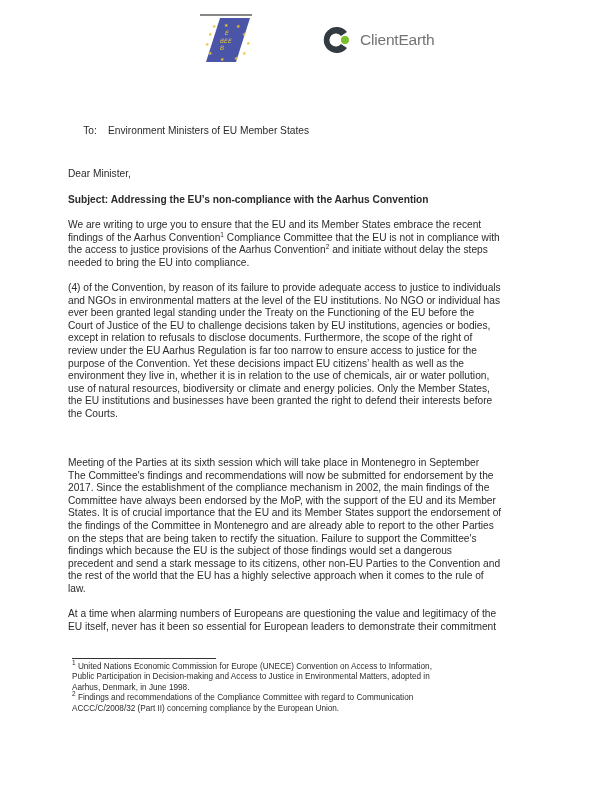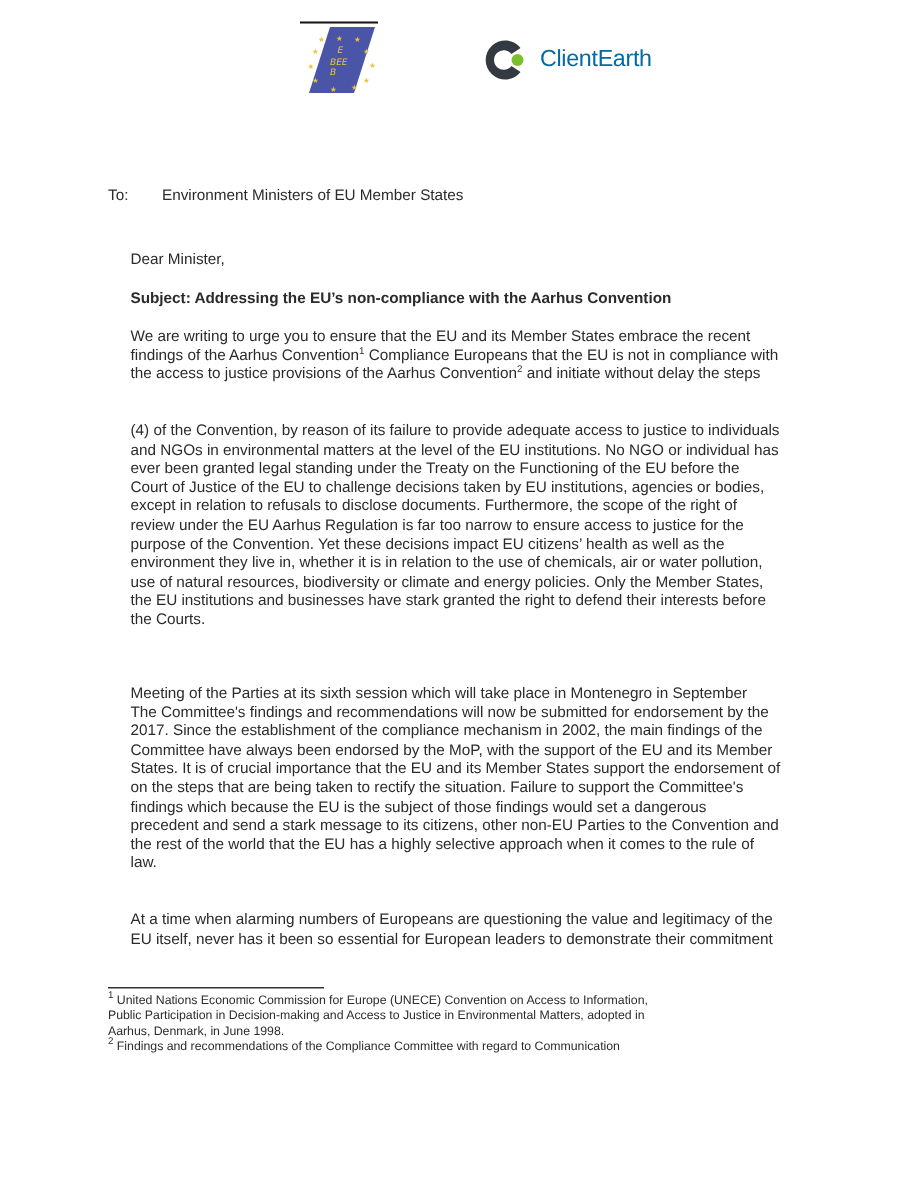--- a/index.html
+++ b/index.html
@@ -1,23 +1,23 @@
 <!DOCTYPE html>
 <html><head>
   <meta charset="utf-8">
   <style>
     html, body { margin: 0; padding: 0; background: #ffffff; }
     body { width: 612px; height: 792px; position: relative; overflow: hidden;
            font-family: "Liberation Sans", sans-serif; color: #2b2b2b; }
     .logo-eeb { position: absolute; left: 200px; top: 14px; width: 56px; height: 48px; }
     .logo-ce { position: absolute; left: 320px; top: 22px; height: 36px; display: flex; align-items: center; }
     .logo-ce .mark { width: 34px; height: 34px; position: relative; }
-    .logo-ce .word { font-size: 15.5px; color: #0369a1; margin-left: 6px; letter-spacing: -0.2px; }
-    .text { position: absolute; left: 87px; width: 472px; font-size: 10.2px; line-height: 12.6px; }
-    .to-line { position: absolute; top: 125px; left: 72px; font-size: 10.2px; }
+    .logo-ce .word { font-size: 15.5px; color: #737373; margin-left: 6px; letter-spacing: -0.2px; }
+    .text { position: absolute; left: 68px; width: 472px; font-size: 10.2px; line-height: 12.6px; }
+    .to-line { position: absolute; top: 125px; left: 72px; font-size: 10.2px; text-align: center; }
     .to-line .lbl { display: inline-block; width: 36px; }
     .greeting { top: 168px; }
     .subject { top: 194px; font-weight: bold; }
     .p1 { top: 219px; }
     .p2 { top: 282px; }
     .p3 { top: 457px; }
     .p4 { top: 608px; }
     .line { display: block; white-space: nowrap; }
     sup { font-size: 6.5px; line-height: 0; vertical-align: 4px; }
     .fn-rule { position: absolute; left: 72px; top: 658px; width: 144px; height: 0; border-top: 1px solid #333; }
@@ -63,55 +63,58 @@
 
 <div class="to-line">
   <span class="lbl">To:</span><span>Environment Ministers of EU Member States</span>
 </div>
 
 <div class="text greeting">Dear Minister,</div>
 <div class="text subject">Subject: Addressing the EU’s non-compliance with the Aarhus Convention</div>
 
 <div class="text p1">
   <span class="line">We are writing to urge you to ensure that the EU and its Member States embrace the recent</span>
-  <span class="line"><span>findings of the Aarhus Convention</span><sup>1</sup><span> Compliance Europeans that the EU is not in compliance with</span></span>
+  <span class="line"><span>findings of the Aarhus Convention</span><sup>1</sup><span> Compliance Committee that the EU is not in compliance with</span></span>
   <span class="line"><span>the access to justice provisions of the Aarhus Convention</span><sup>2</sup><span> and initiate without delay the steps</span></span>
+  <span class="line">needed to bring the EU into compliance.</span>
 </div>
 
 <div class="text p2" id="p2">
     <span class="line">(4) of the Convention, by reason of its failure to provide adequate access to justice to individuals</span>
     <span class="line">and NGOs in environmental matters at the level of the EU institutions. No NGO or individual has</span>
     <span class="line">ever been granted legal standing under the Treaty on the Functioning of the EU before the</span>
     <span class="line">Court of Justice of the EU to challenge decisions taken by EU institutions, agencies or bodies,</span>
     <span class="line">except in relation to refusals to disclose documents. Furthermore, the scope of the right of</span>
     <span class="line">review under the EU Aarhus Regulation is far too narrow to ensure access to justice for the</span>
     <span class="line">purpose of the Convention. Yet these decisions impact EU citizens’ health as well as the</span>
     <span class="line">environment  they live in, whether it is in relation to the use of chemicals, air or water pollution,</span>
     <span class="line">use of natural resources, biodiversity or climate and energy policies. Only the Member States,</span>
-    <span class="line">the EU institutions and businesses have stark granted the right to defend their interests before</span>
+    <span class="line">the EU institutions and businesses have been granted the right to defend their interests before</span>
     <span class="line">the Courts.</span>
   </div>
 
 <div class="text p3" id="p3">
     <span class="line">Meeting of the Parties at its sixth session which will take place in Montenegro in September</span>
     <span class="line">The Committee's findings and recommendations will now be submitted for endorsement by the</span>
     <span class="line">2017. Since the establishment of the compliance mechanism in 2002, the main findings of the</span>
     <span class="line">Committee have always been endorsed by the MoP, with the support of the EU and its Member</span>
     <span class="line">States. It is of crucial importance that the EU and its Member States support the endorsement of</span>
+    <span class="line">the findings of the Committee in Montenegro and are already able to report to the other Parties</span>
     <span class="line">on the steps that are being taken to rectify the situation. Failure to support the Committee's</span>
     <span class="line">findings which because the EU is the subject of those findings would set a dangerous</span>
     <span class="line">precedent and send a stark message to its citizens, other non-EU Parties to the Convention and</span>
     <span class="line">the rest of the world that the EU has a highly selective approach when it comes to the rule of</span>
     <span class="line">law.</span>
   </div>
 
 <div class="text p4" id="p4">
     <span class="line">At a time when alarming numbers of Europeans are questioning the value and legitimacy of the</span>
     <span class="line">EU itself, never has it been so essential for European leaders to demonstrate their commitment</span>
   </div>
 
 <div class="fn-rule"></div>
 <div class="footnotes" id="fns">
     <span class="line"><sup>1</sup><span> United Nations Economic Commission for Europe (UNECE) Convention on Access to Information,</span></span>
     <span class="line">Public Participation in Decision-making and Access to Justice in Environmental Matters, adopted in</span>
     <span class="line">Aarhus, Denmark, in June 1998.</span>
     <span class="line"><sup>2</sup><span> Findings and recommendations of the Compliance Committee with regard to Communication</span></span>
+    <span class="line">ACCC/C/2008/32 (Part II) concerning compliance by the European Union.</span>
   </div>
 
 </body></html>

